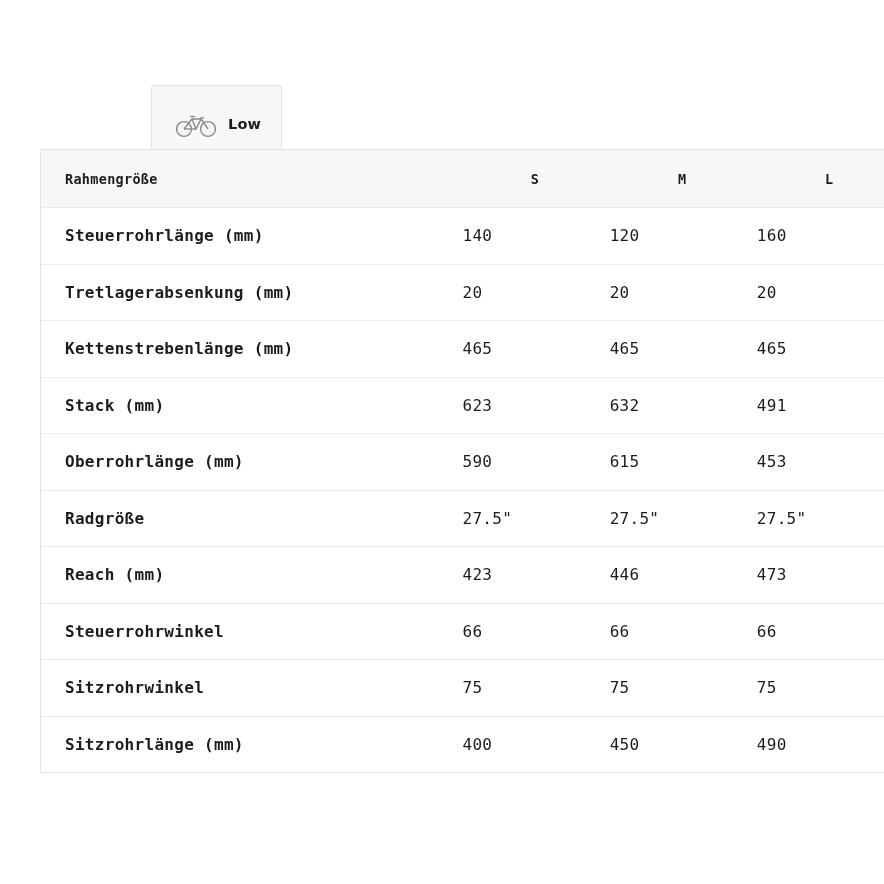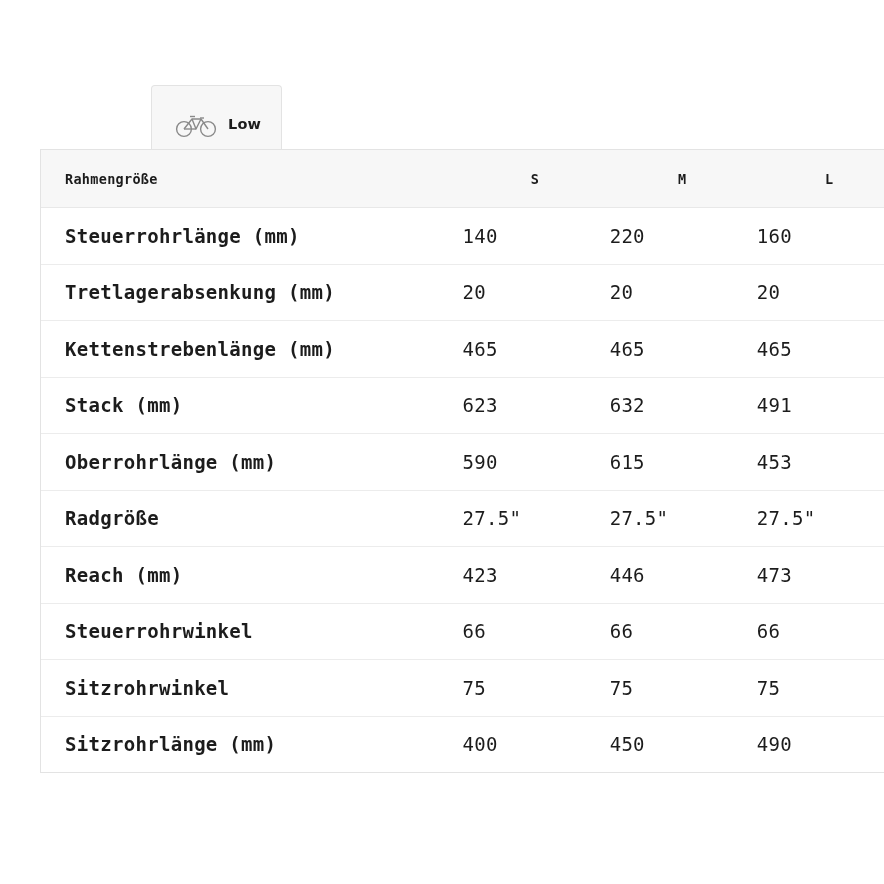--- a/index.html
+++ b/index.html
@@ -86,21 +86,21 @@
     text-align: left;
     padding-left: 24px;
     letter-spacing: 0.3px;
   }
   table.geo thead th.val-head {
     text-align: center;
     letter-spacing: 0.5px;
   }
   table.geo tbody td {
     height: 53.5px;
-    font-size: 19px;
+    font-size: 16px;
     border-bottom: 1px solid #ececec;
     background: #fff;
   }
   table.geo tbody tr:last-child td {
     border-bottom: none;
   }
   table.geo tbody td.rowlabel {
     text-align: left;
     padding-left: 24px;
     font-weight: bold;
@@ -149,21 +149,21 @@
           <th class="label-head">Rahmengröße</th>
           <th class="val-head">S</th>
           <th class="val-head">M</th>
           <th class="val-head">L</th>
         </tr>
       </thead>
       <tbody>
         <tr>
           <td class="rowlabel">Steuerrohrlänge (mm)</td>
           <td class="val">140</td>
-          <td class="val">220</td>
+          <td class="val">120</td>
           <td class="val">160</td>
         </tr>
         <tr>
           <td class="rowlabel">Tretlagerabsenkung (mm)</td>
           <td class="val">20</td>
           <td class="val">20</td>
           <td class="val">20</td>
         </tr>
         <tr>
           <td class="rowlabel">Kettenstrebenlänge (mm)</td>

